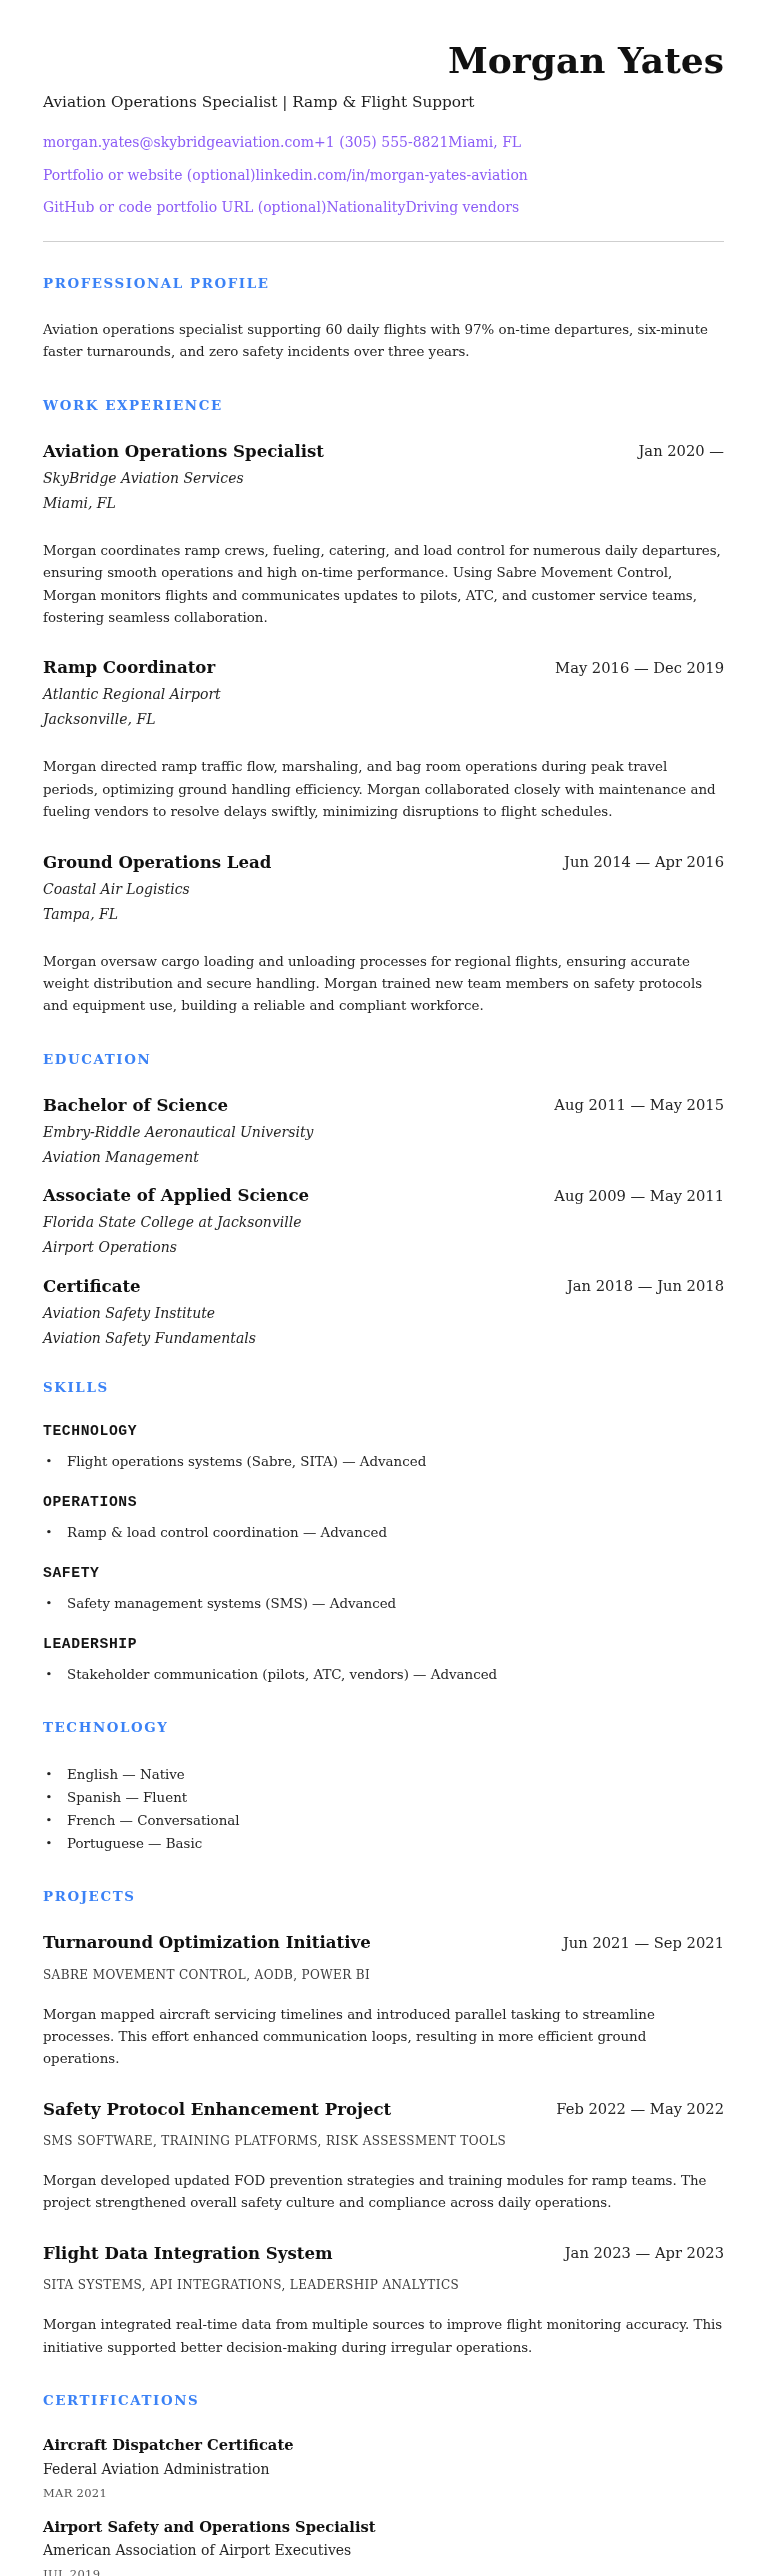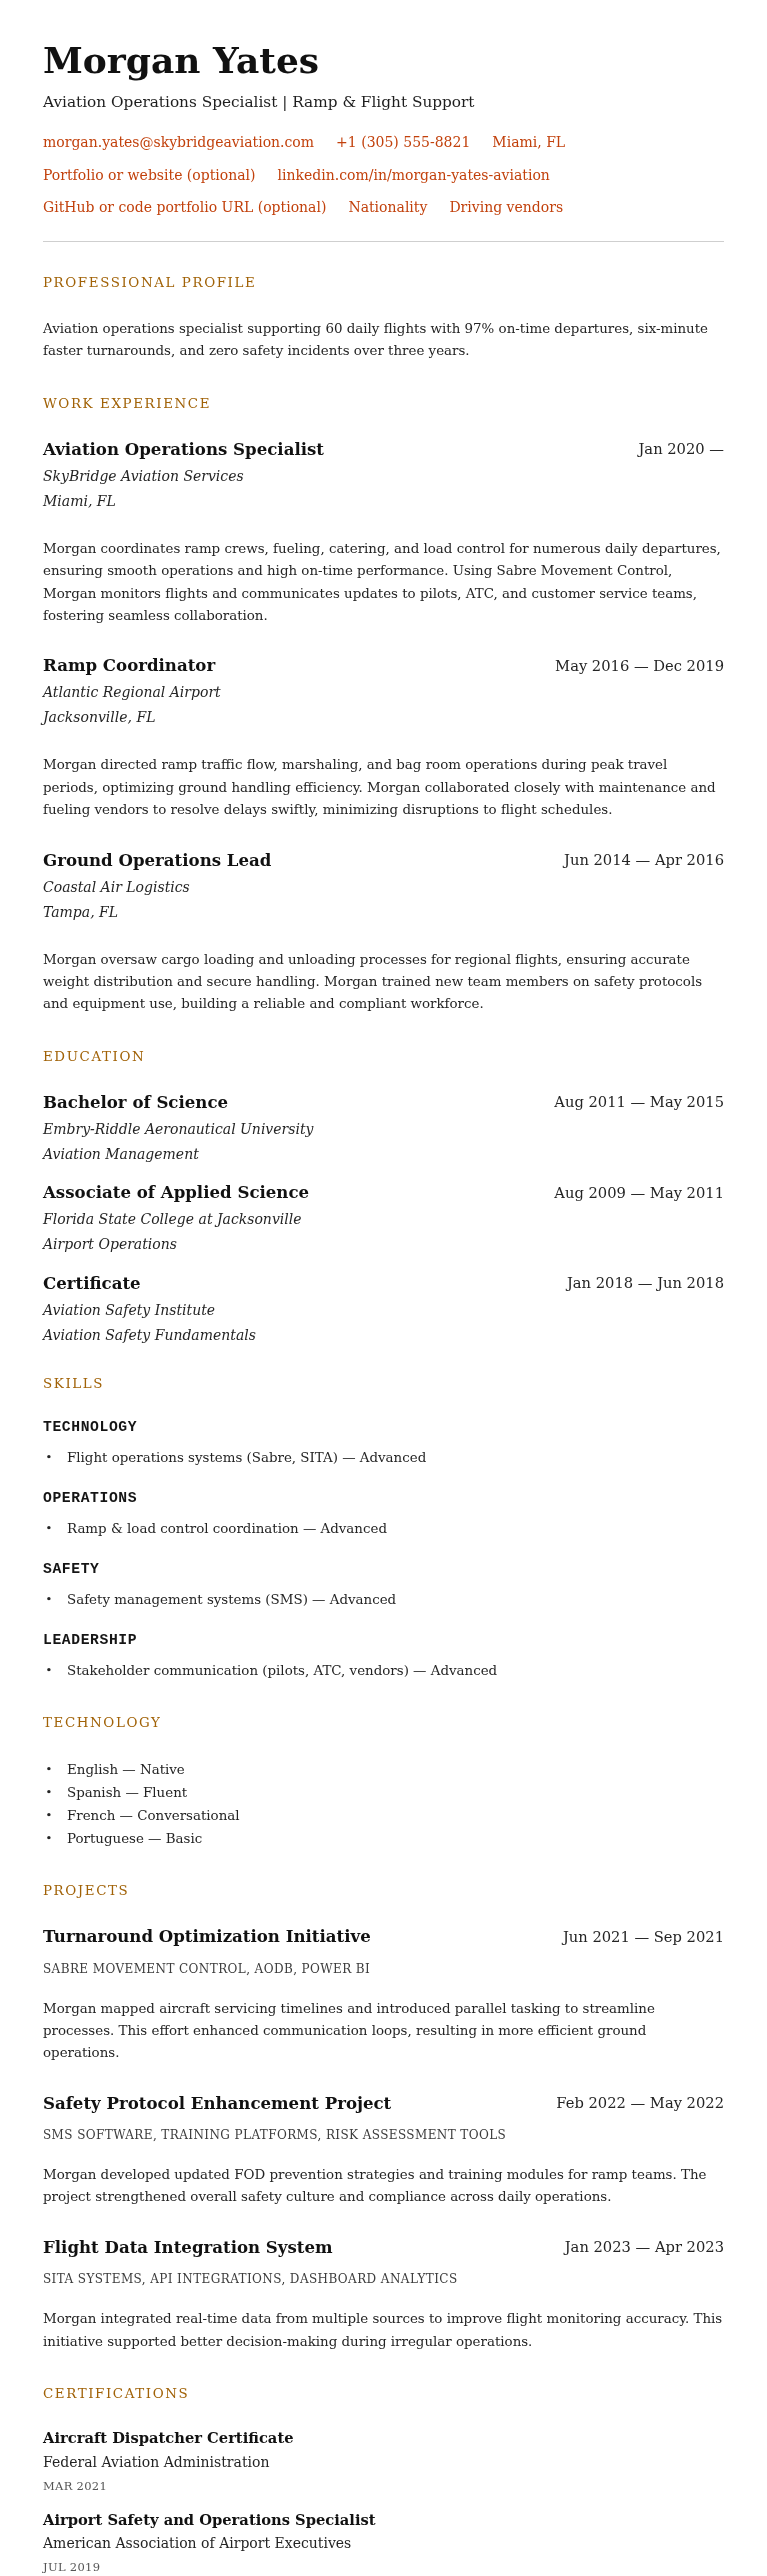--- a/index.html
+++ b/index.html
@@ -19,45 +19,45 @@
     padding: 40px 43px 38px 43px;
     background: #ffffff;
   }
   
   .name {
     font-size: 36px;
     font-weight: 700;
     color: #111111;
     line-height: 1.12;
     margin: 0 0 12.8px 0;
+    text-align: right;
   }
   .headline {
     font-size: 15.3px;
     color: #1e1e1e;
     margin: 0 0 23px 0;
   }
   .contact-row {
     display: flex;
     flex-wrap: wrap;
-    gap: 22px;
     font-size: 14px;
-    color: #c2410c;
+    color: #8b5cf6;
     margin-bottom: 16.6px;
   }
   .divider {
     border: none;
     border-top: 1.3px solid #cfcfcf;
     margin: 25.6px 0 0 0;
   }
   
   .section-heading {
     font-size: 13.4px;
-    font-weight: 400;
+    font-weight: 700;
     letter-spacing: 1.6px;
-    color: #a16207;
+    color: #3b82f6;
     margin: 33px 0 28px 0;
   }
   .body-text {
     font-size: 13.4px;
     line-height: 22.4px;
     color: #242424;
     margin: 0;
   }
   
   .entry { margin-bottom: 28px; }
@@ -323,21 +323,21 @@
       </div>
       <div class="proj-tools">SMS SOFTWARE, TRAINING PLATFORMS, RISK ASSESSMENT TOOLS</div>
       <p class="entry-desc proj-desc">Morgan developed updated FOD prevention strategies and training modules for ramp teams. The project strengthened overall safety culture and compliance across daily operations.</p>
     </div>
 
     <div class="entry">
       <div class="entry-header">
         <h3 class="entry-title">Flight Data Integration System</h3>
         <span class="entry-dates">Jan 2023 — Apr 2023</span>
       </div>
-      <div class="proj-tools">SITA SYSTEMS, API INTEGRATIONS, DASHBOARD ANALYTICS</div>
+      <div class="proj-tools">SITA SYSTEMS, API INTEGRATIONS, LEADERSHIP ANALYTICS</div>
       <p class="entry-desc proj-desc">Morgan integrated real-time data from multiple sources to improve flight monitoring accuracy. This initiative supported better decision-making during irregular operations.</p>
     </div>
   </section>
 
   <section>
     <h2 class="section-heading">CERTIFICATIONS</h2>
 
     <div class="cert-entry">
       <h3 class="cert-title">Aircraft Dispatcher Certificate</h3>
       <div class="cert-issuer">Federal Aviation Administration</div>

